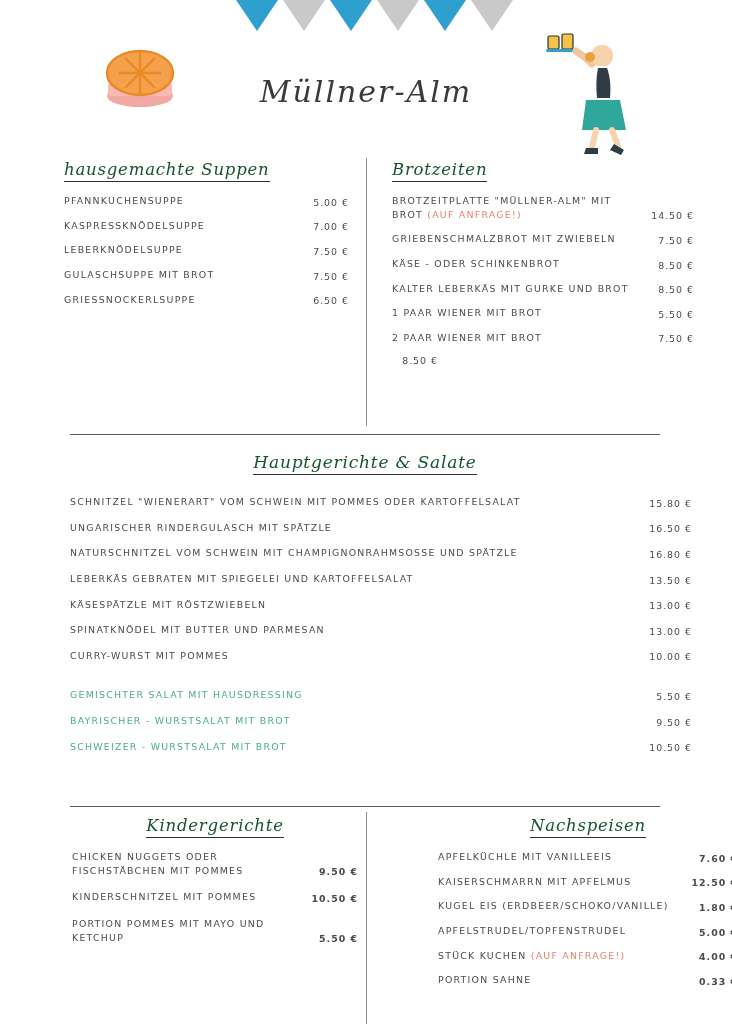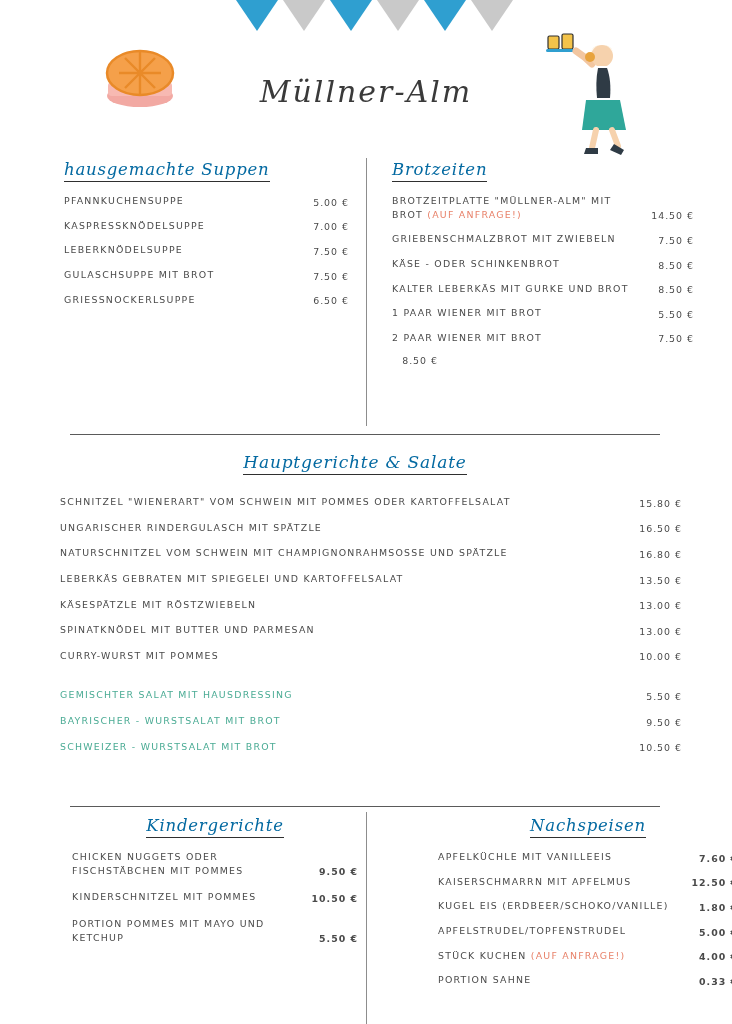--- a/index.html
+++ b/index.html
@@ -59,21 +59,21 @@
     width: 100px;
     height: 130px;
   }
 
   
   .section-title {
     font-family: "DejaVu Serif", serif;
     font-style: italic;
     font-size: 16.5px;
     letter-spacing: 0.8px;
-    color: #0369a1;
+    color: #14532d;
     border-bottom: 1.6px solid #2f2f2f;
     display: inline-block;
     padding-bottom: 2px;
     white-space: nowrap;
   }
 
   .menu-list {
     margin-top: 12px;
   }
   .menu-row {
@@ -138,21 +138,21 @@
     position: absolute;
     height: 1px;
     background: #5a5a5a;
   }
   .hrule-1 { left: 70px; top: 434px; width: 590px; }
   .hrule-2 { left: 70px; top: 806px; width: 590px; }
 
   
   .main-section {
     position: absolute;
-    left: 60px;
+    left: 70px;
     top: 452px;
     width: 622px;
   }
   .main-section .center-title {
     text-align: center;
     width: 590px;
   }
   .main-section .section-title { font-size: 17px; }
   .main-list { margin-top: 20px; }
   .main-list .menu-row { margin-bottom: 12px; }

